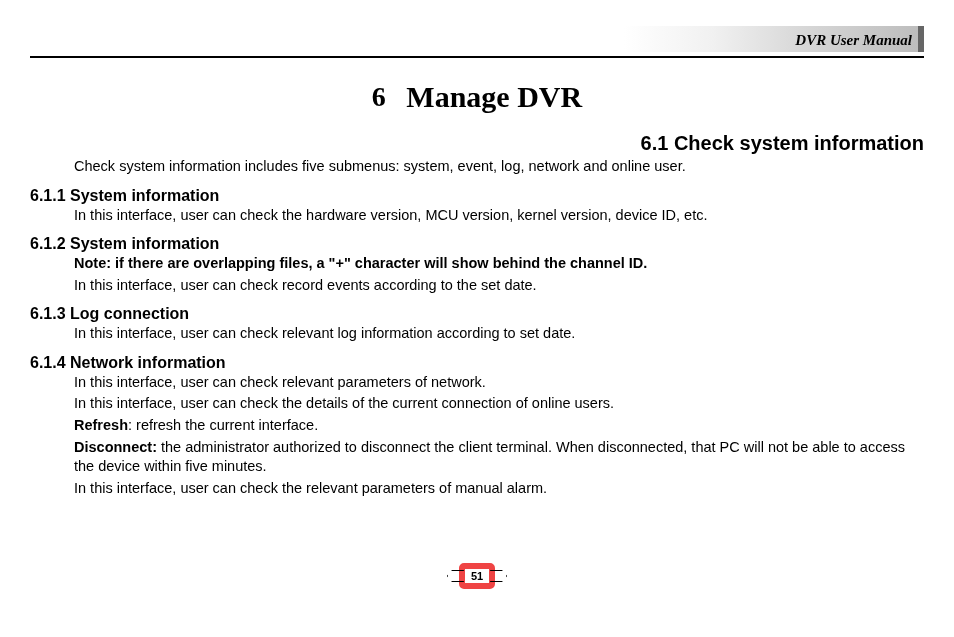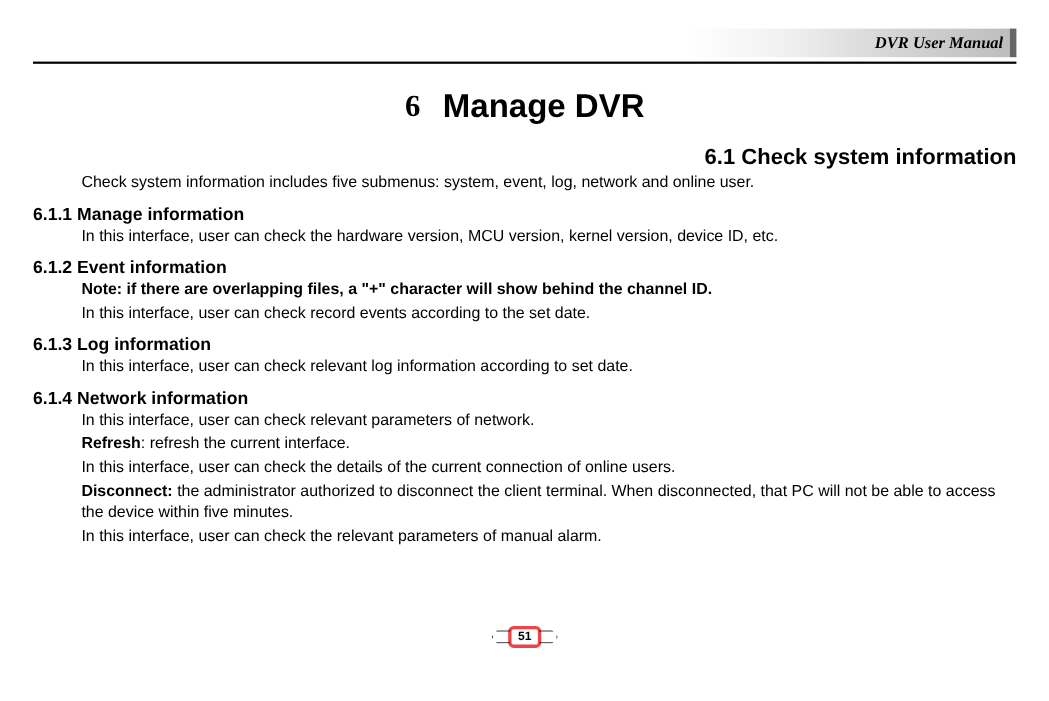--- a/index.html
+++ b/index.html
@@ -5,27 +5,27 @@
   * { box-sizing: border-box; margin: 0; padding: 0; }
   html, body { width: 954px; height: 637px; background: #fff; font-family: Arial, Helvetica, sans-serif; color: #000; }
   .page { position: relative; width: 954px; height: 607px; padding: 26px 30px 0 30px; }
   .header-area { position: relative; height: 38px; }
   .header-label { position: absolute; right: 12px; top: 6px; font-style: italic; font-weight: bold; font-size: 15px; font-family: "Times New Roman", Times, serif; }
   .header-gradient { position: absolute; right: 0; top: 0; width: 300px; height: 26px; background: linear-gradient(90deg, #ffffff 0%, #f1f1f1 30%, #d8d8d8 60%, #c7c7c7 85%, #bdbdbd 100%); border-right: 6px solid #666; }
   .rule { position: absolute; left: 30px; right: 30px; top: 56px; height: 2px; background: #000; }
   .content { padding-top: 10px; }
   .chapter { text-align: center; margin: 6px 0 18px 0; }
   .chapter .num { font-family: "Times New Roman", Times, serif; font-weight: bold; font-size: 28px; vertical-align: middle; margin-right: 16px; }
-  .chapter .title { font-weight: bold; font-size: 30px; vertical-align: middle; }
+  .chapter .title { font-weight: bold; font-size: 30px; vertical-align: middle; font-family: Liberation Serif, serif; }
   .h2 { font-weight: bold; font-size: 20px; margin-top: 6px; margin-bottom: 2px; text-align: right; }
   .h3 { font-weight: bold; font-size: 16px; margin-top: 10px; margin-bottom: 1px; }
   .body { font-size: 14.5px; line-height: 1.35; margin-bottom: 2px; margin-left: 44px; }
   .bold { font-weight: bold; }
   .page-num-wrap { position: absolute; left: 0; right: 0; bottom: 18px; text-align: center; }
-  .page-num { display: inline-block; position: relative; font-size: 11px; font-weight: bold; padding: 1px 6px; border: 3px solid #ef4444; border-radius: 5px; background: #fff; }
+  .page-num { display: inline-block; position: relative; font-size: 11px; font-weight: bold; padding: 1px 6px; border: 6px solid #ef4444; border-radius: 5px; background: #fff; }
   .page-num::before, .page-num::after { content: ""; position: absolute; top: 50%; width: 16px; height: 10px; transform: translateY(-50%); }
   .page-num::before { left: -18px; border-top: 1px solid #000; border-bottom: 1px solid #000; border-left: 1px solid #000; clip-path: polygon(0 50%, 30% 0, 100% 0, 100% 100%, 30% 100%); }
   .page-num::after { right: -18px; border-top: 1px solid #000; border-bottom: 1px solid #000; border-right: 1px solid #000; clip-path: polygon(0 0, 70% 0, 100% 50%, 70% 100%, 0 100%); }
   .inline-bold { font-weight: bold; }
 </style>
 </head>
 <body>
 
 <div class="page">
   <div class="header-area">
@@ -36,37 +36,37 @@
 
   <div class="content">
     <div class="chapter">
       <span class="num">6</span>
       <span class="title">Manage DVR</span>
     </div>
 
     <div class="h2">6.1  Check system information</div>
     <div class="body">Check system information includes five submenus: system, event, log, network and online user.</div>
 
-    <div class="h3">6.1.1  Manage information</div>
+    <div class="h3">6.1.1  System information</div>
     <div class="body">In this interface, user can check the hardware version, MCU version, kernel version, device ID, etc.</div>
 
-    <div class="h3">6.1.2  Event information</div>
+    <div class="h3">6.1.2  System information</div>
     <div class="body bold">Note: if there are overlapping files, a "+" character will show behind the channel ID.</div>
     <div class="body">In this interface, user can check record events according to the set date.</div>
 
-    <div class="h3">6.1.3  Log information</div>
+    <div class="h3">6.1.3  Log connection</div>
     <div class="body">In this interface, user can check relevant log information according to set date.</div>
 
     <div class="h3">6.1.4  Network information</div>
     <div class="body">In this interface, user can check relevant parameters of network.</div>
 
+    <div class="body">In this interface, user can check the details of the current connection of online users.</div>
     <div class="body">
       <span class="inline-bold">Refresh</span><span>: refresh the current interface.</span>
     </div>
-    <div class="body">In this interface, user can check the details of the current connection of online users.</div>
     <div class="body">
       <span class="inline-bold">Disconnect:</span><span> the administrator authorized to disconnect the client terminal. When disconnected, that PC will not be able to access the device within five minutes.</span>
     </div>
 
     <div class="body">In this interface, user can check the relevant parameters of manual alarm.</div>
   </div>
 
   <div class="page-num-wrap">
     <span class="page-num">51</span>
   </div>

